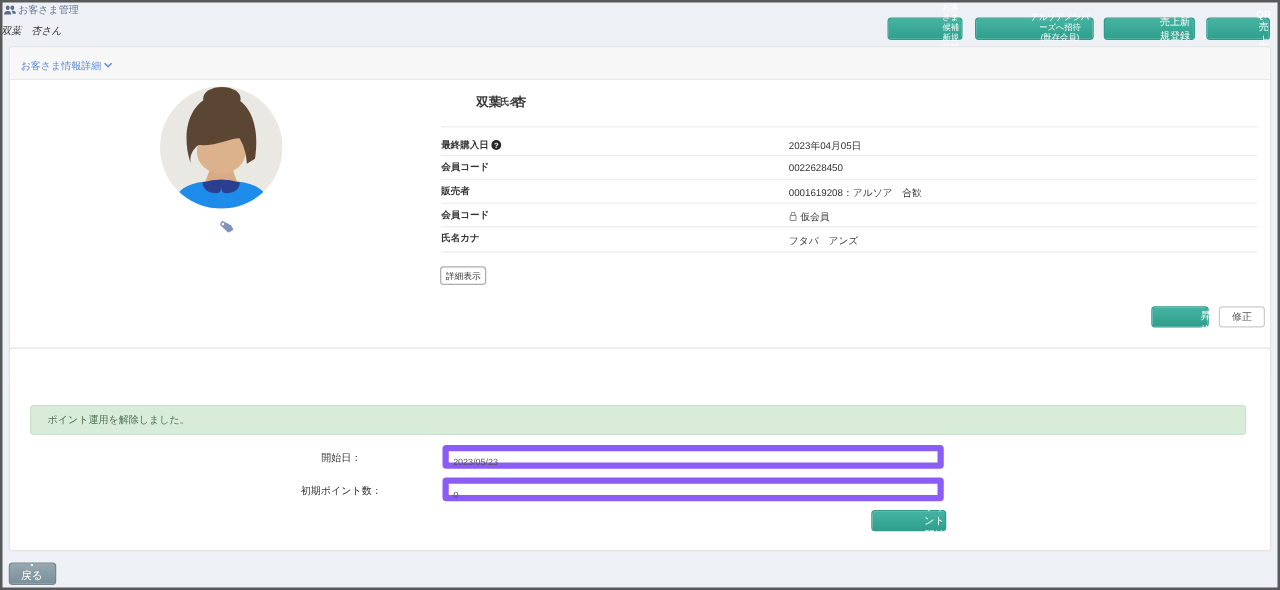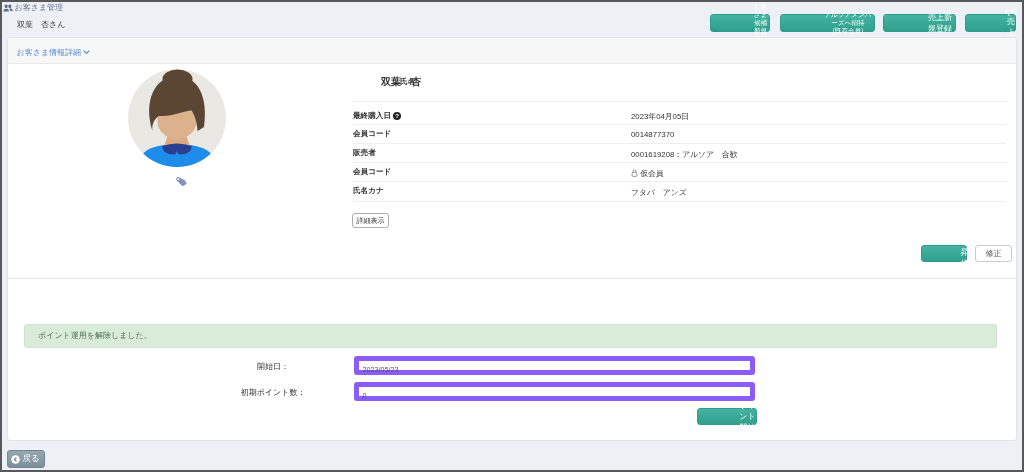--- a/index.html
+++ b/index.html
@@ -16,21 +16,21 @@
   .teal {
     background:linear-gradient(#45b3a1,#2fa08d);
     color:#fff;
     border:1px solid #2f9c8b;
     border-radius:3px;
     text-align:center;
     display:flex; align-items:center; justify-content:center;padding-left:41px;
   }
   
   #title { left:2.5px; top:2px; color:#65748f; font-size:8px; display:flex; align-items:center; gap:2px;}
-  #custname { left:17px; top:19px; color:#333; font-size:8px; }
+  #custname { left:1px; top:19px; color:#333; font-size:8px;font-style:italic; }
   
   #b1 { left:710px; top:14px; width:60px; height:17.5px; font-size:6.6px; line-height:8px; flex-direction:column; }
   #b2 { left:780px; top:14px; width:95px; height:17.5px; font-size:6.6px; line-height:8px; flex-direction:column; }
   #b3 { left:883px; top:14px; width:73px; height:17.5px; font-size:8px; }
   #b4 { left:965px; top:14px; width:51px; height:17.5px; font-size:8px; }
   
   #panel {
     left:7px; top:37px; width:1010px; height:268px;
     background:#fff; border:1px solid #e4e4e4; border-radius:3px;
   }
@@ -73,21 +73,21 @@
       color:#4d7050; font-size:8px; line-height:22px; padding-left:13px; }
   .formlabel { position:absolute; font-size:8px; color:#333; text-align:center; width:130px; }
   .input { position:absolute; left:346px; width:401px; height:19px; background:#fff;
       border:5px solid #8b5cf6; border-radius:3px; font-size:7.2px; color:#555;
       line-height:17px; padding-left:3.5px; }
   #pstart { left:689px; top:128.5px; width:60px; height:17px; font-size:8px; }
   
   #back { left:6.5px; top:450px; width:38px; height:18px;
       background:linear-gradient(#97a7ae,#78909b); border:1px solid #74878f;
       border-radius:3px; color:#fff; font-size:8.5px;
-      display:flex; align-items:center; justify-content:center; gap:2px; }
+      display:flex; align-items:center; justify-content:center; gap:2px;flex-direction:column; }
 </style>
 </head>
 <body>
   <div id="frame"></div>
   <div class="abs" id="title">
     <svg width="10" height="8" viewBox="0 0 16 13">
       <path fill="#5c6b87" d="M11 6.5c1.4 0 2.5-1.3 2.5-3S12.4.7 11 .7 8.5 2 8.5 3.6 9.6 6.5 11 6.5zM5 6.5c1.4 0 2.5-1.3 2.5-3S6.4.7 5 .7 2.5 2 2.5 3.6 3.6 6.5 5 6.5zm1.6 1.2C5.2 7.5 3 7.8 2 8.5.7 9.3.3 11.6.3 12.3h9.4c0-.7-.4-3-1.7-3.8-.5-.4-.9-.6-1.4-.8zm4.9-.2c-.5 0-1 .1-1.5.2.9.8 1.4 2.4 1.5 3.6h4.2c0-.6-.3-2.5-1.4-3.2-.8-.5-1.9-.6-2.8-.6z"></path>
     </svg>
     <span>お客さま管理</span>
   </div>
@@ -134,21 +134,21 @@
     <div class="abs" id="name-value">双葉　杏</div>
 
     <div class="frow" style="top:63px"></div>
     <div class="flabel" style="top:73px">最終購入日 <svg width="8" height="8" viewBox="0 0 12 12" style="vertical-align:-1.5px">
         <circle cx="6" cy="6" r="6" fill="#262626"></circle>
         <text x="6" y="9" font-size="9" fill="#fff" text-anchor="middle" font-family="Liberation Sans">?</text>
       </svg></div>
     <div class="fvalue" style="top:73px">2023年04月05日</div>
     <div class="frow" style="top:85.5px"></div>
     <div class="flabel" style="top:91px">会員コード</div>
-    <div class="fvalue" style="top:91.5px">0014877370</div>
+    <div class="fvalue" style="top:91.5px">0022628450</div>
     <div class="frow" style="top:104.5px"></div>
     <div class="flabel" style="top:110px">販売者</div>
     <div class="fvalue" style="top:110.5px">0001619208：アルソア　合歓</div>
     <div class="frow" style="top:124px"></div>
     <div class="flabel" style="top:129px">会員コード</div>
     <div class="fvalue" style="top:129.5px"><svg width="7" height="8" viewBox="0 0 10 12" style="vertical-align:-1px">
         <rect x="1.5" y="5" width="7" height="6" rx="1" fill="none" stroke="#888" stroke-width="1.3"></rect>
         <path d="M2.8 5V3.4a2.2 2.2 0 0 1 4.4 0V5" fill="none" stroke="#888" stroke-width="1.3"></path>
       </svg> 仮会員</div>
     <div class="frow" style="top:143px"></div>

